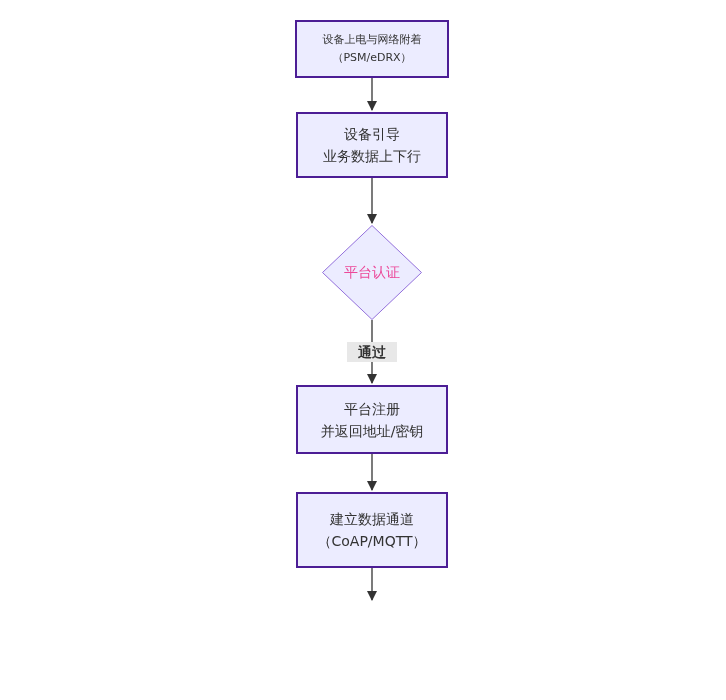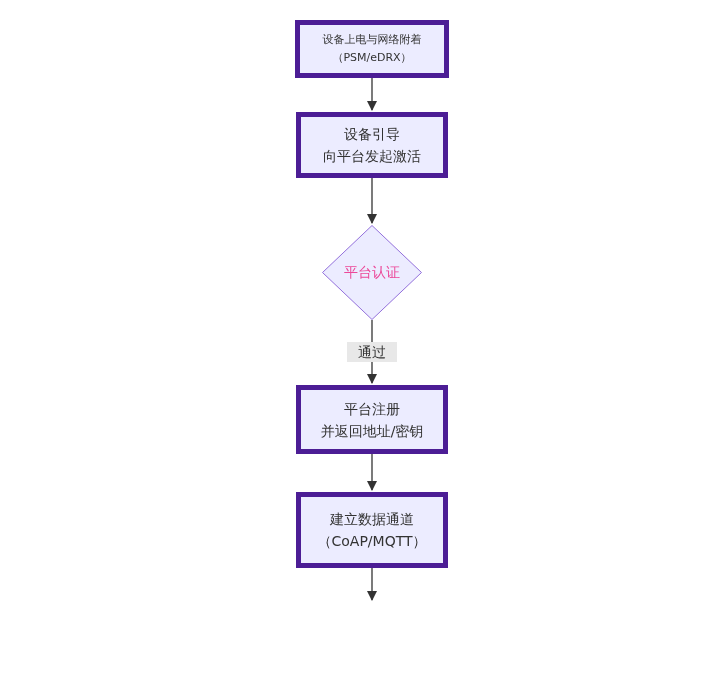--- a/index.html
+++ b/index.html
@@ -19,21 +19,21 @@
     position: absolute;
     left: 0;
     top: 0;
     width: 726px;
     height: 700px;
   }
   .rect-node {
     position: absolute;
     box-sizing: border-box;
     background: #ECECFF;
-    border: 5px solid #4c1d95;
+    border: 2px solid #4c1d95;
     color: #333333;
     display: flex;
     flex-direction: column;
     align-items: center;
     justify-content: center;
     text-align: center;
     font-size: 14px;
     line-height: 22px;
   }
   #node-1 {
@@ -66,20 +66,21 @@
     position: absolute;
     left: 372px;
     top: 352px;
     transform: translate(-50%, -50%);
     background: #e8e8e8;
     color: #333333;
     font-size: 14px;
     line-height: 18px;
     padding: 1px 11px;
     white-space: nowrap;
+    font-weight: bold;
   }
 </style>
 </head>
 <body>
 
 <div class="canvas">
 
   <svg class="edges-layer" width="726" height="700" viewBox="0 0 726 700" xmlns="http://www.w3.org/2000/svg">
     <defs>
       <marker id="arrowhead" viewBox="0 0 10 10" refX="9" refY="5" markerWidth="8" markerHeight="8" orient="auto">
@@ -93,21 +94,21 @@
     <line x1="372" y1="558" x2="372" y2="600" stroke="#333333" stroke-width="1.3" marker-end="url(#arrowhead)"></line>
   </svg>
 
   <div class="rect-node" id="node-1">
     <span>设备上电与网络附着</span>
     <span>（PSM/eDRX）</span>
   </div>
 
   <div class="rect-node" id="node-2">
     <span>设备引导</span>
-    <span>向平台发起激活</span>
+    <span>业务数据上下行</span>
   </div>
 
   <div class="diamond-wrap" id="node-3">
     <svg width="100" height="95" viewBox="0 0 100 95">
       <polygon points="50,0.5 99.5,47.5 50,94.5 0.5,47.5" fill="#ECECFF" stroke="#9370DB" stroke-width="1"></polygon>
     </svg>
     <div class="diamond-label">
       <span>平台认证</span>
     </div>
   </div>

